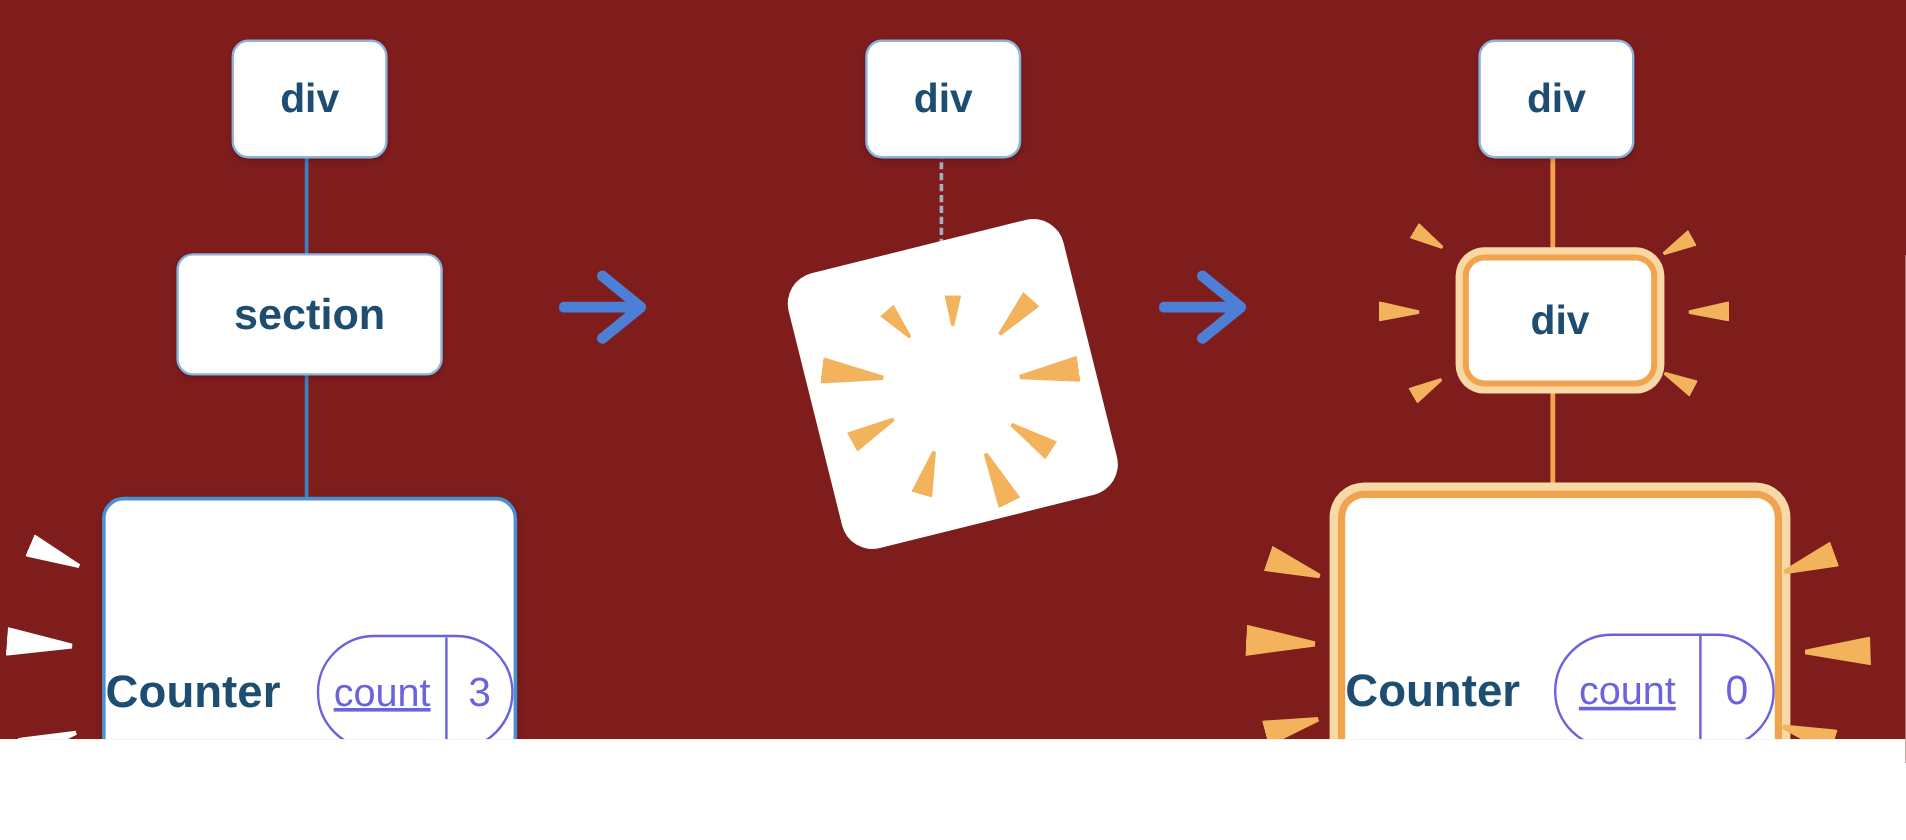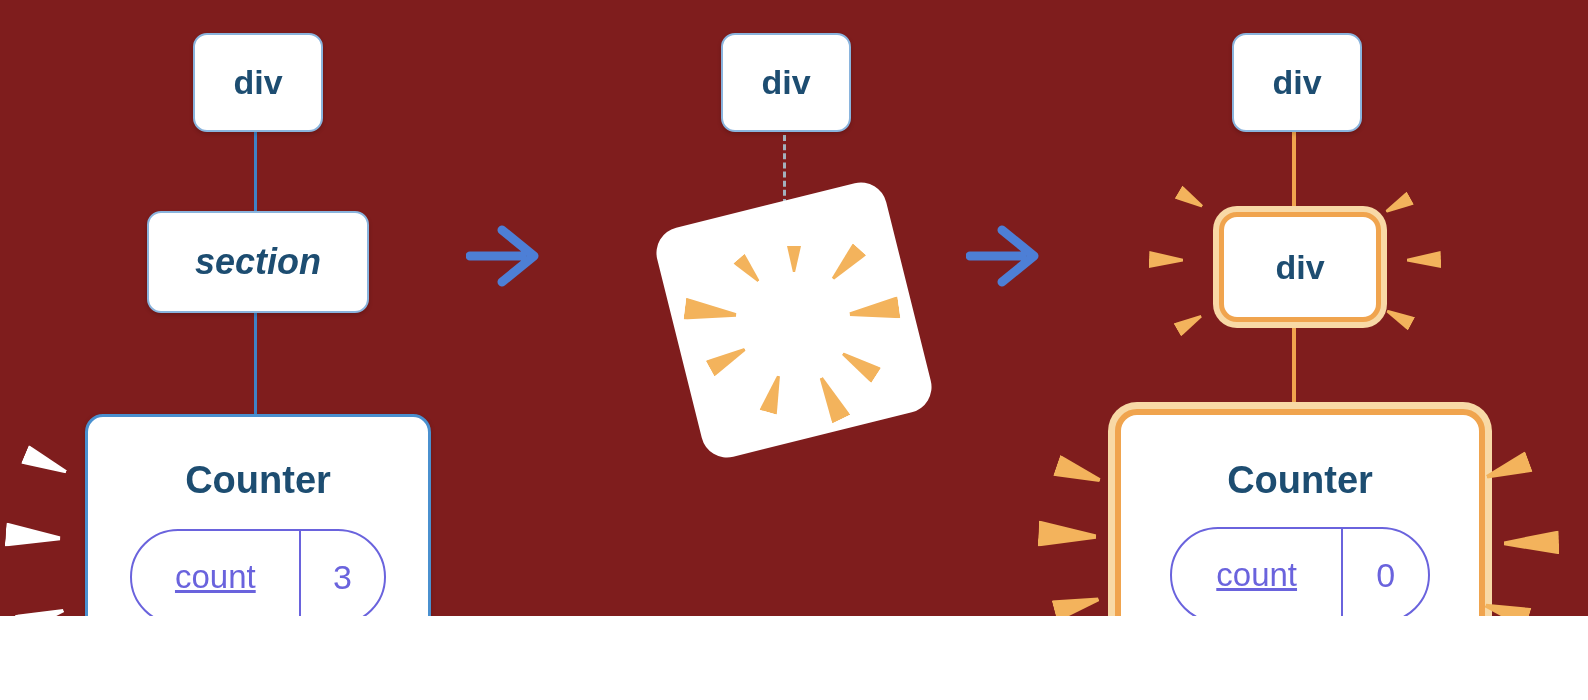--- a/index.html
+++ b/index.html
@@ -27,21 +27,21 @@
     position:absolute; background:#fff;
     border:3px solid #4a90cf; border-radius:18px;
     box-shadow:0 2px 5px rgba(0,0,0,0.18);
   }
   .counter-box-hl {
     position:absolute; background:#fff;
     border:6px solid #f0a44e; border-radius:22px;
     box-shadow:0 0 0 7px #f8d9a6;
   }
   .counter-content {
-    position:absolute; inset:0; display:flex; flex-direction:column;
+    position:absolute; inset:0; display:flex; flex-direction:row;
     align-items:center; padding-top:44px; gap:30px; box-sizing:border-box;
   }
   .counter-title { font-size:38px; font-weight:600; color:#1d4d71; line-height:1; }
   .pill {
     display:flex; width:256px; height:96px; box-sizing:border-box;
     border:2px solid #6a63dd; border-radius:60px; background:#fff; overflow:hidden;
   }
   .pill-wide { width:260px; }
   .pill-key {
     flex:2; display:flex; align-items:center; justify-content:center;
@@ -78,21 +78,21 @@
 <body>
 
 <div class="stage">
 
   <div class="edge-blue" style="left:254px; top:126px; height:88px;"></div>
   <div class="edge-blue" style="left:254px; top:307px; height:110px;"></div>
 
   <div class="node node-sm" style="left:193px; top:33px;">
     <span>div</span>
   </div>
-  <div class="node node-wide" style="left:147px; top:211px;font-style:italic;">
+  <div class="node node-wide" style="left:147px; top:211px;">
     <span>section</span>
   </div>
 
   <div class="counter-box" style="left:85px; top:414px; width:340px; height:276px;">
     <div class="counter-content">
       <div class="counter-title">Counter</div>
       <div class="pill">
         <div class="pill-key">count</div>
         <div class="pill-value">3</div>
       </div>

